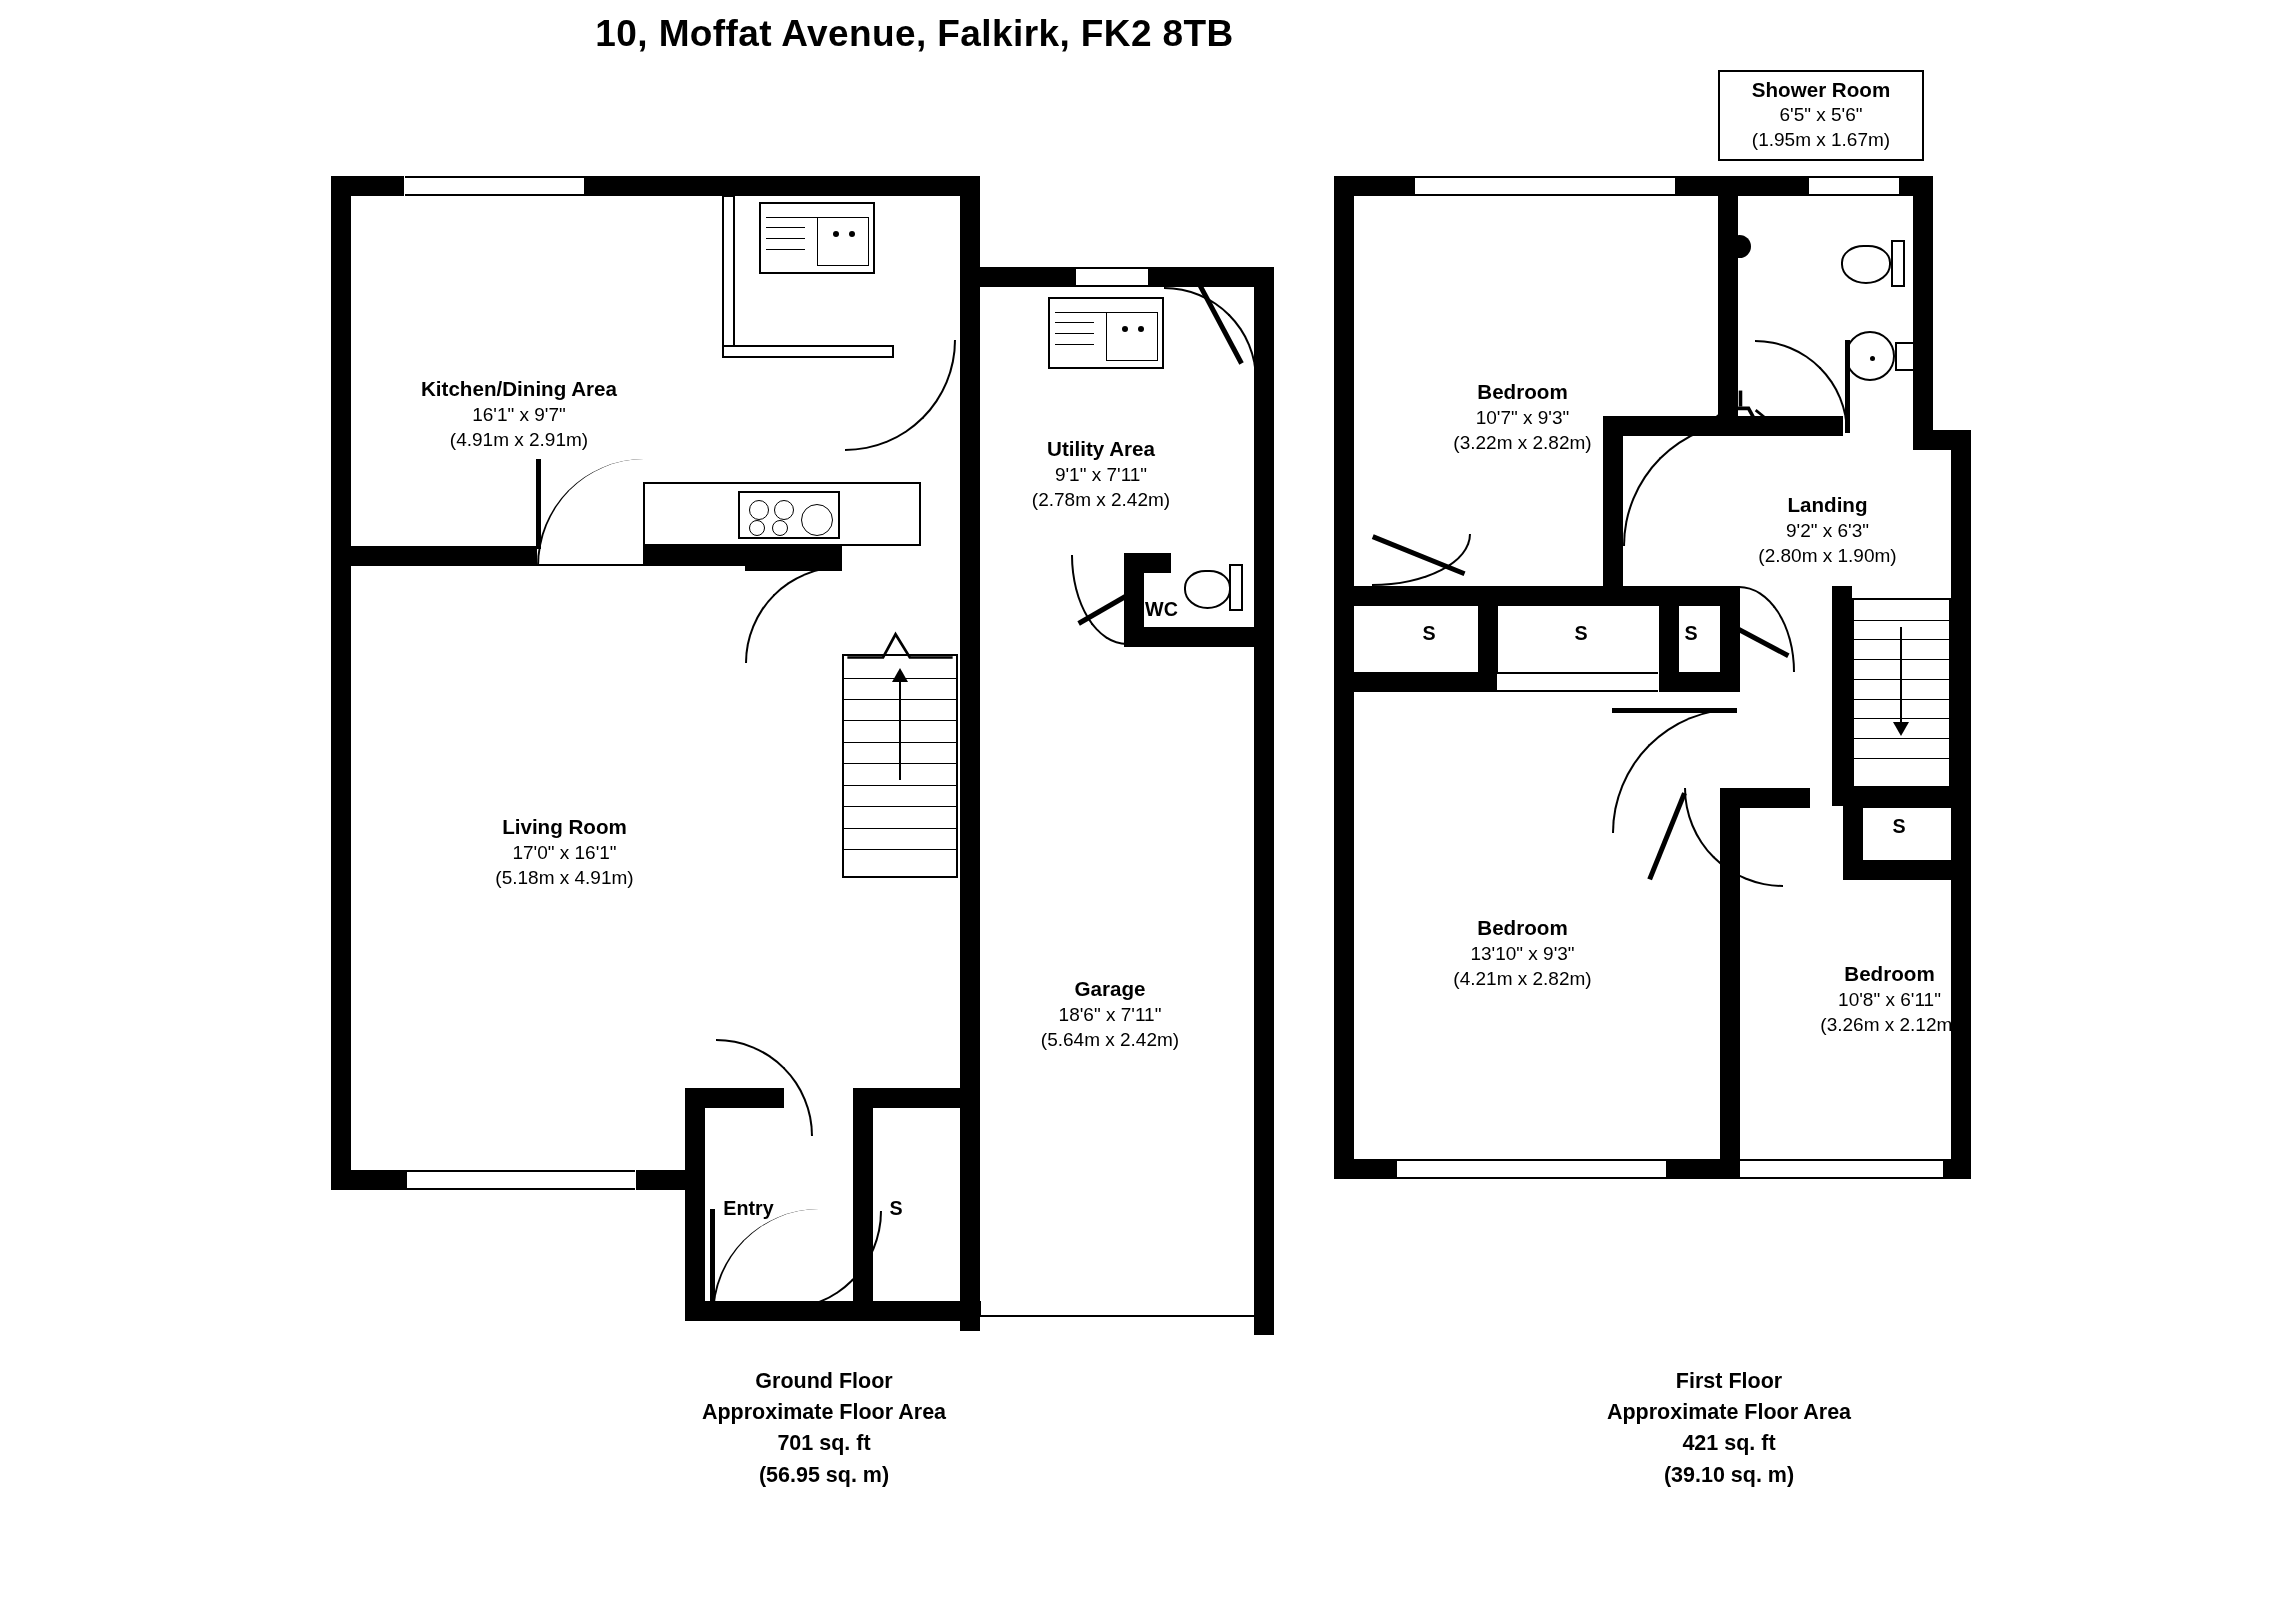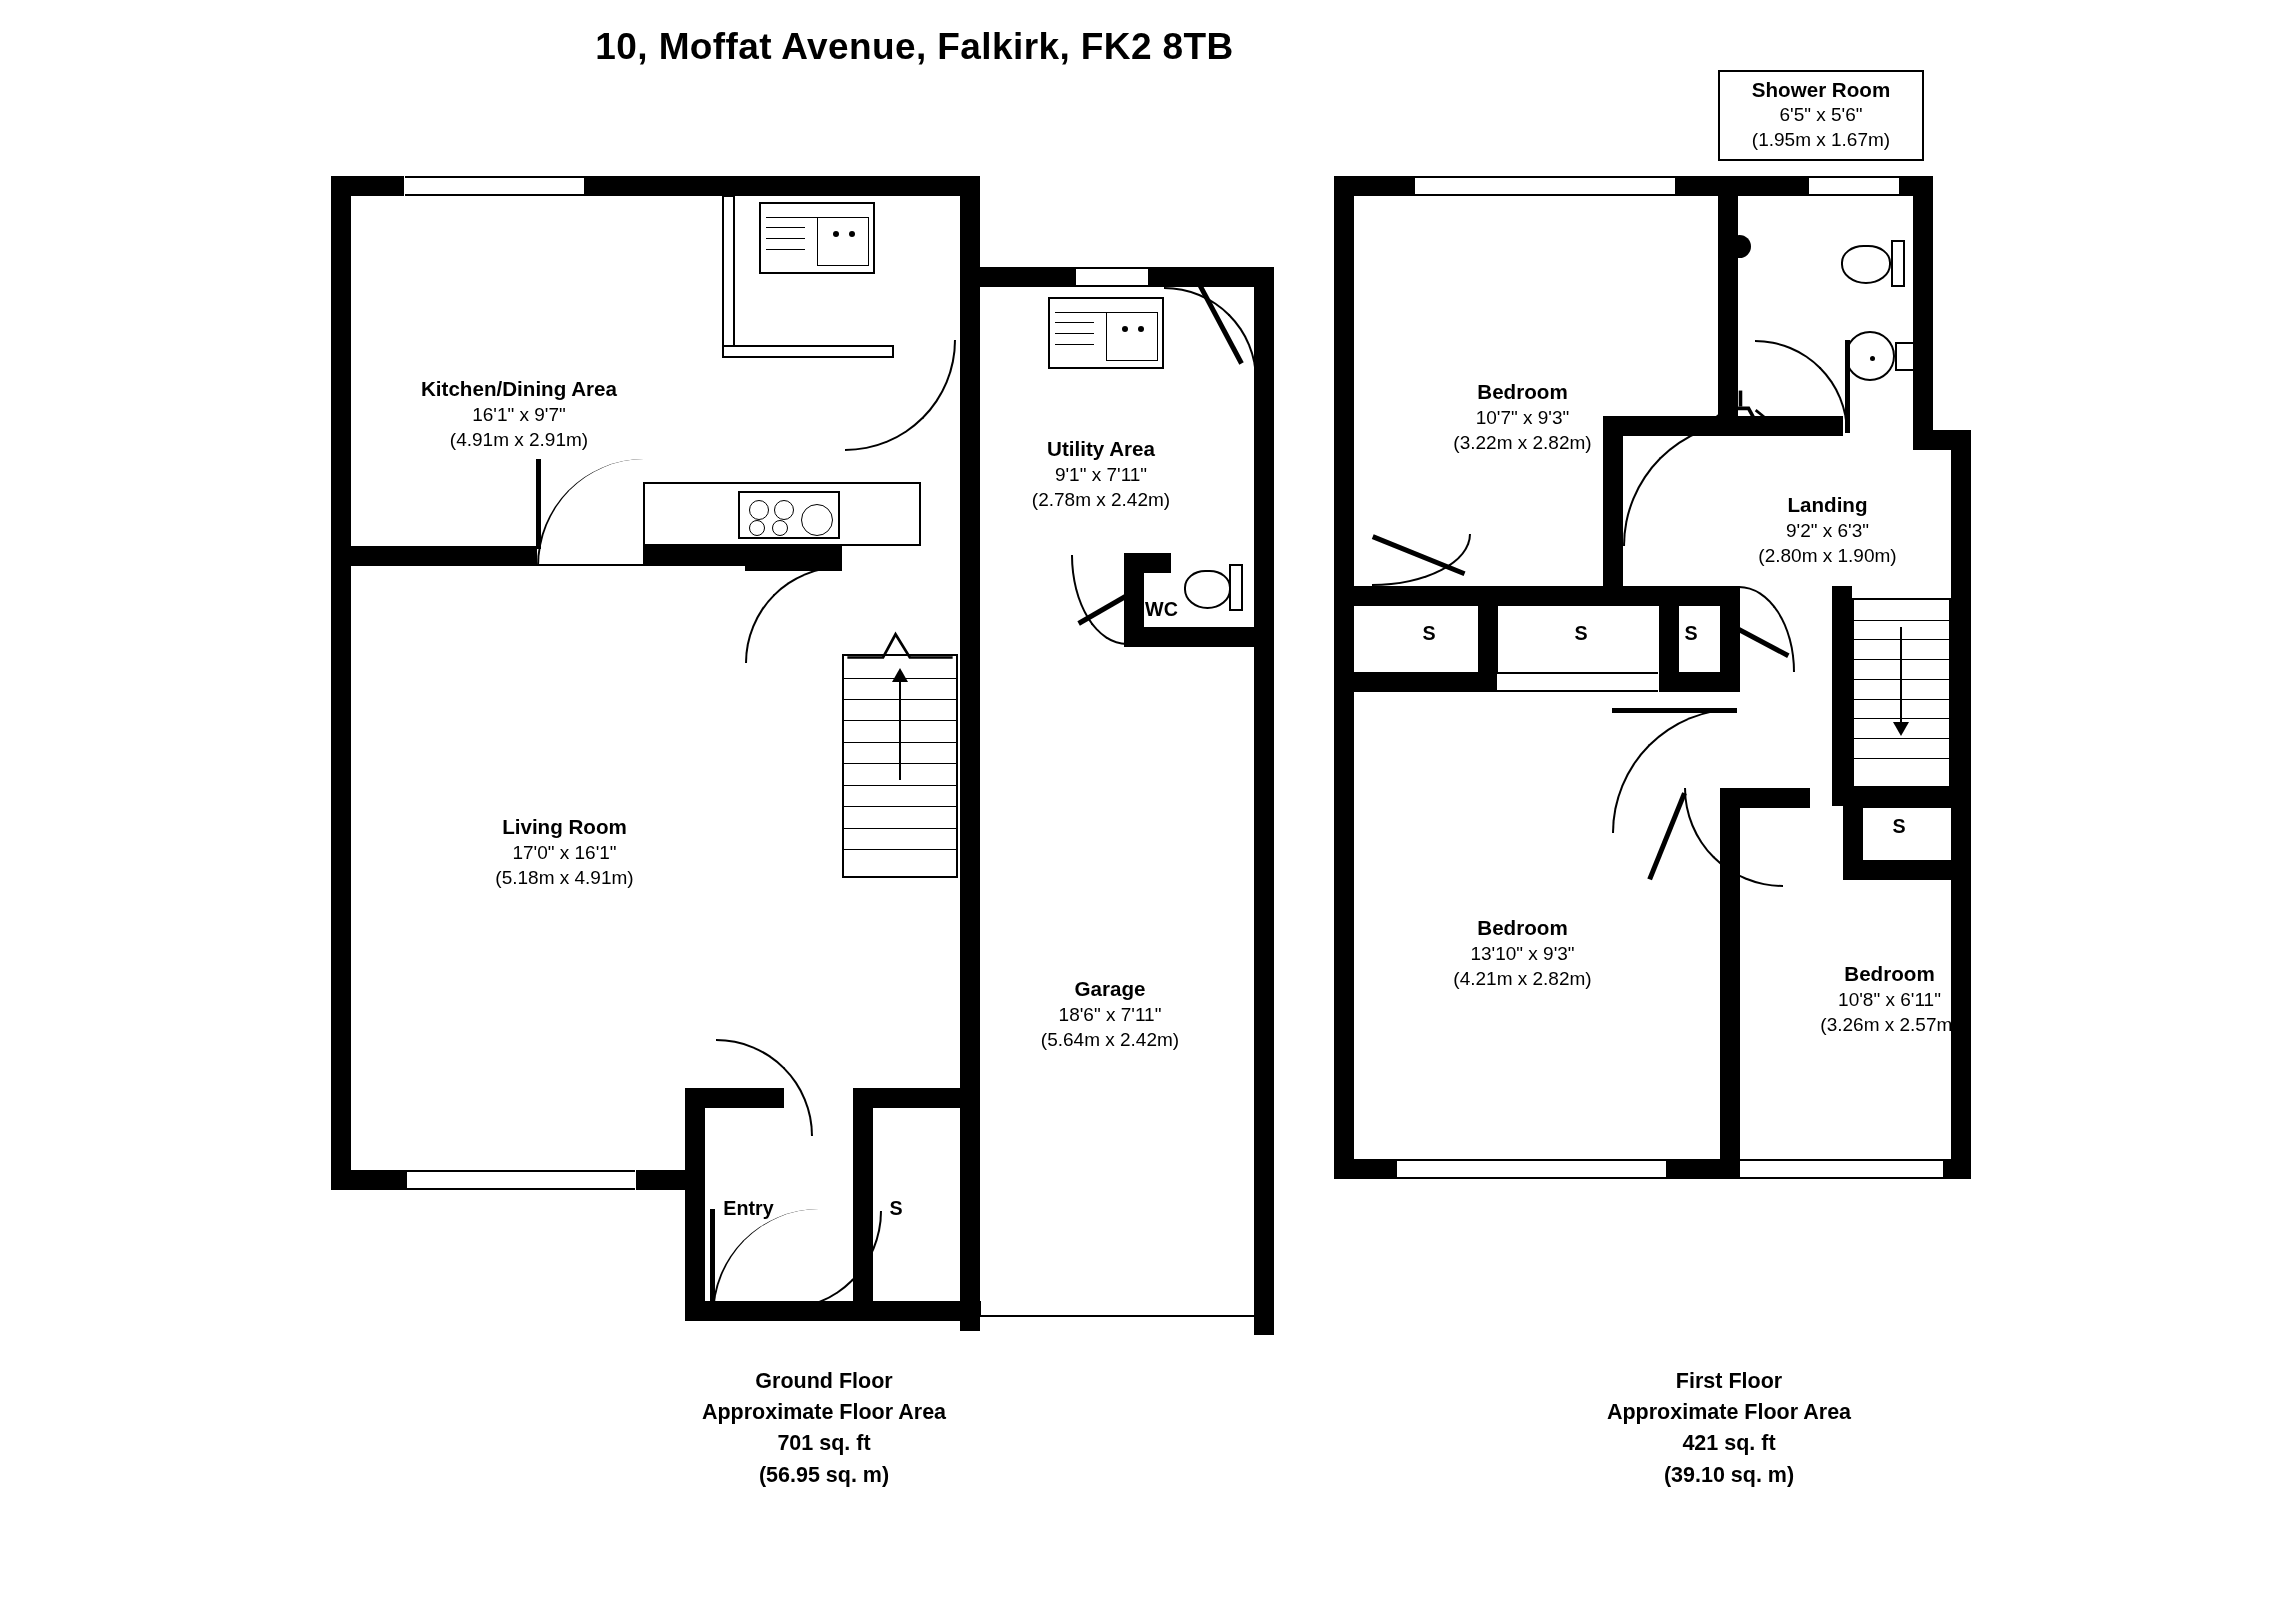--- a/index.html
+++ b/index.html
@@ -22,21 +22,20 @@
   }
   .title {
     position: absolute;
     left: 0;
     top: 12.5px;
     width: 1829px;
     text-align: center;
     font-size: 37px;
     font-weight: bold;
     letter-spacing: 0.4px;
-    margin-top: 13px;
   }
   
   .wall {
     position: absolute;
     background: #000000;
   }
   .win {
     position: absolute;
     background: #ffffff;
     border-top: 2.7px solid #000;
@@ -413,21 +412,21 @@
 
     <div class="label" style="left:1379px; top:878px; width:287px;">
       <span class="nm">Bedroom</span>
       <span class="d1">13'10" x 9'3"</span>
       <span class="d2">(4.21m x 2.82m)</span>
     </div>
 
     <div class="label" style="left:1746px; top:924px; width:287px;">
       <span class="nm">Bedroom</span>
       <span class="d1">10'8" x 6'11"</span>
-      <span class="d2">(3.26m x 2.57m)</span>
+      <span class="d2">(3.26m x 2.12m)</span>
     </div>
 
     <div class="tag" style="left:1411px; top:622px; width:36px;">S</div>
     <div class="tag" style="left:1563px; top:622px; width:36px;">S</div>
     <div class="tag" style="left:1673px; top:622px; width:36px;">S</div>
     <div class="tag" style="left:1881px; top:815px; width:36px;">S</div>
 
     <div class="footer" style="left:1532px; top:1366px; width:394px;">
       <div class="f-bold">First Floor</div>
       <div class="f-bold">Approximate Floor Area</div>

